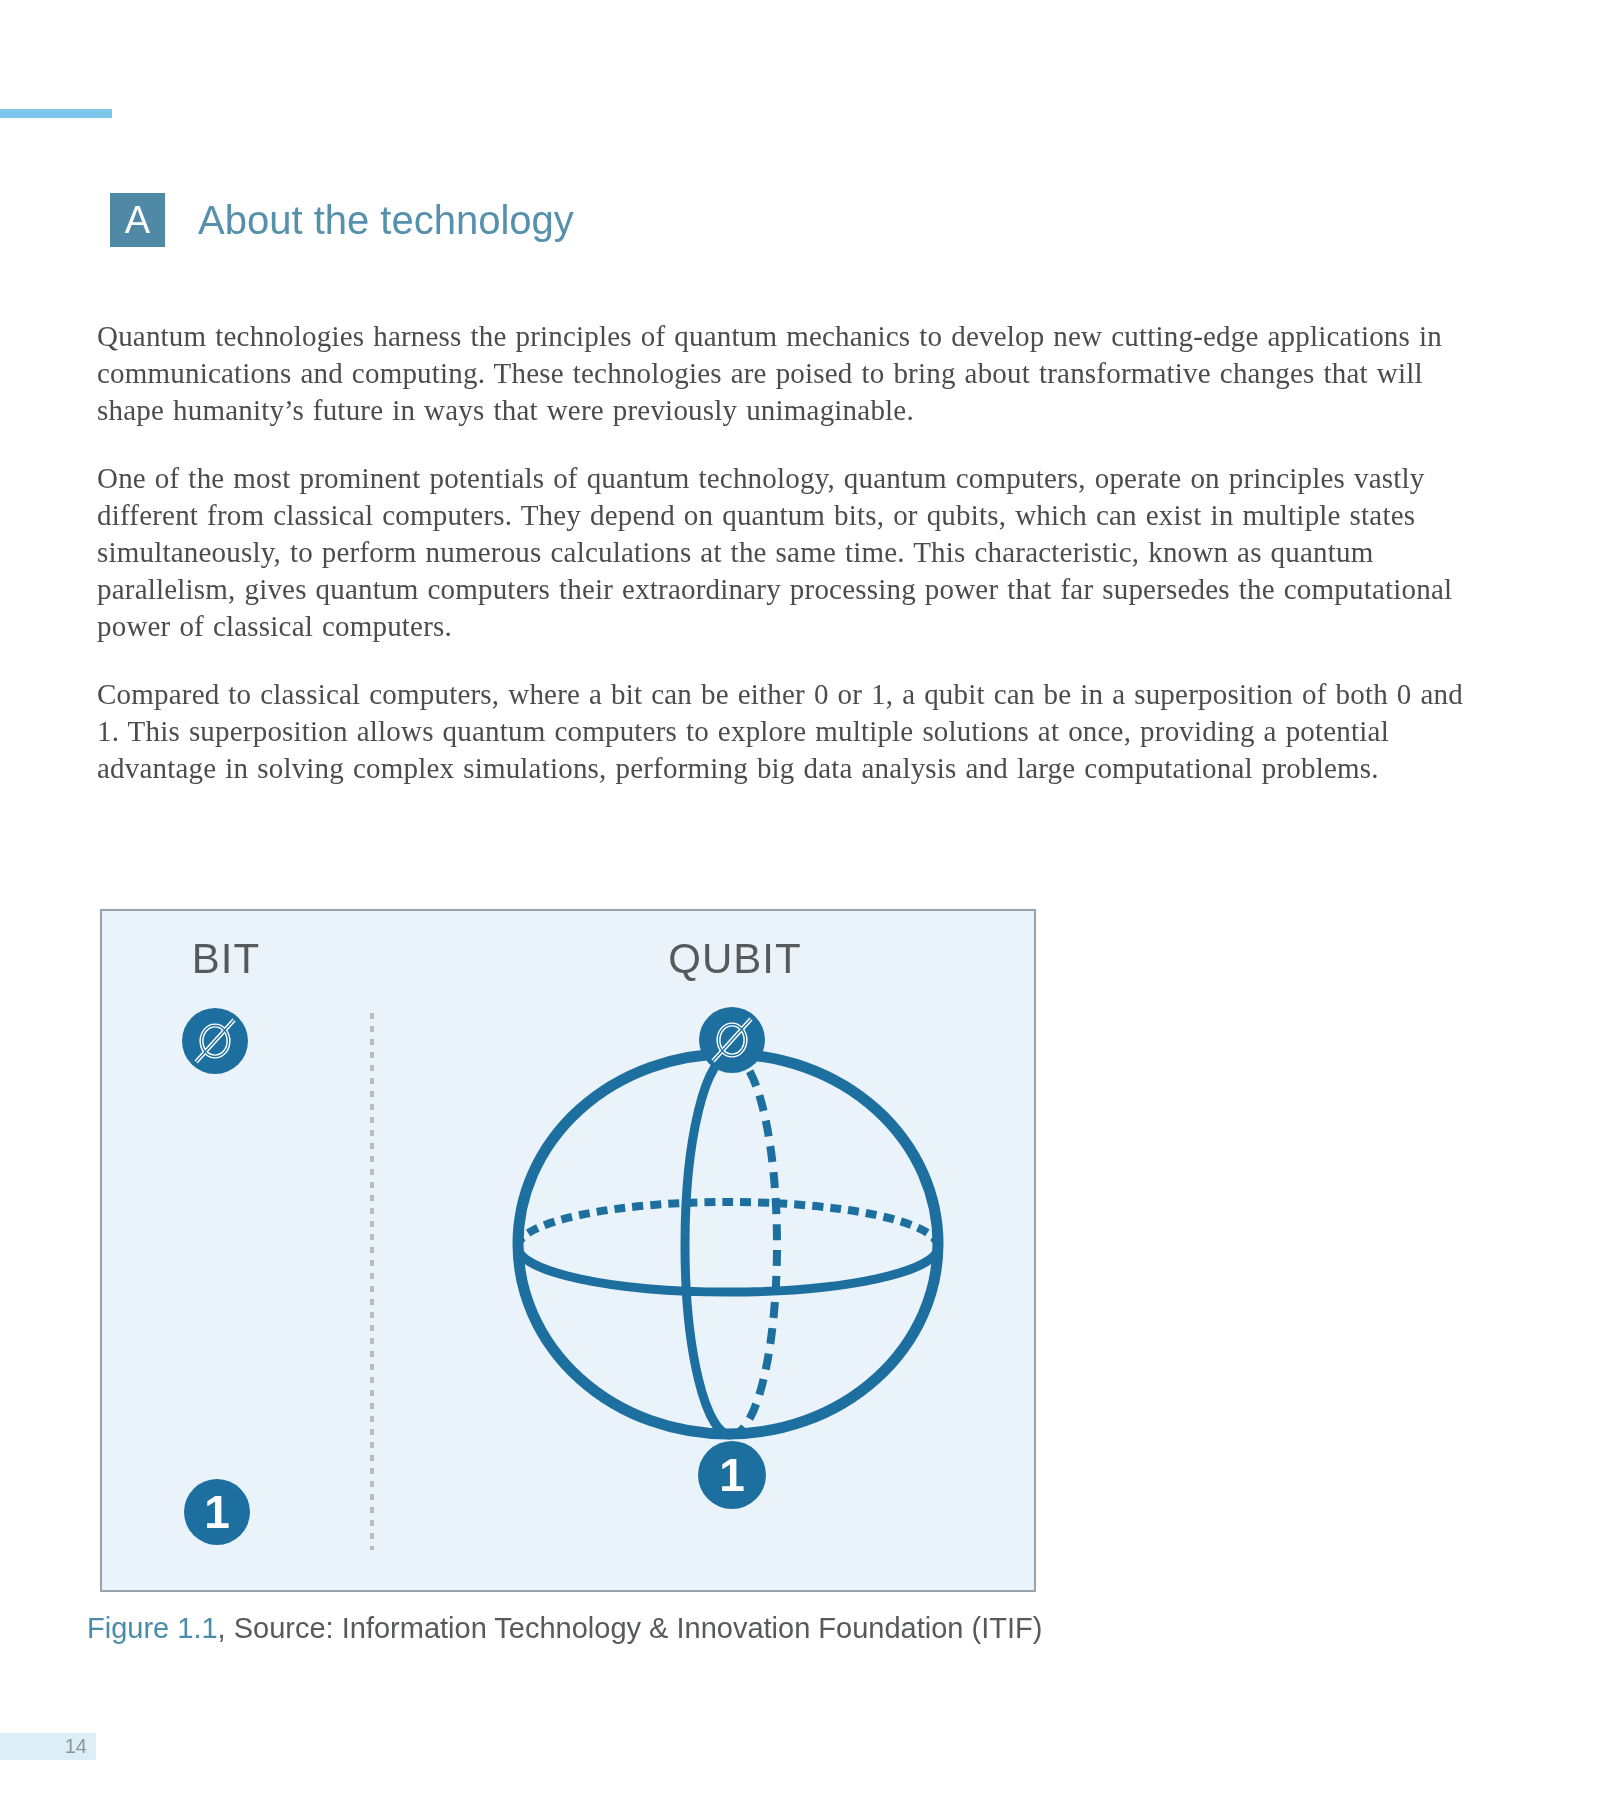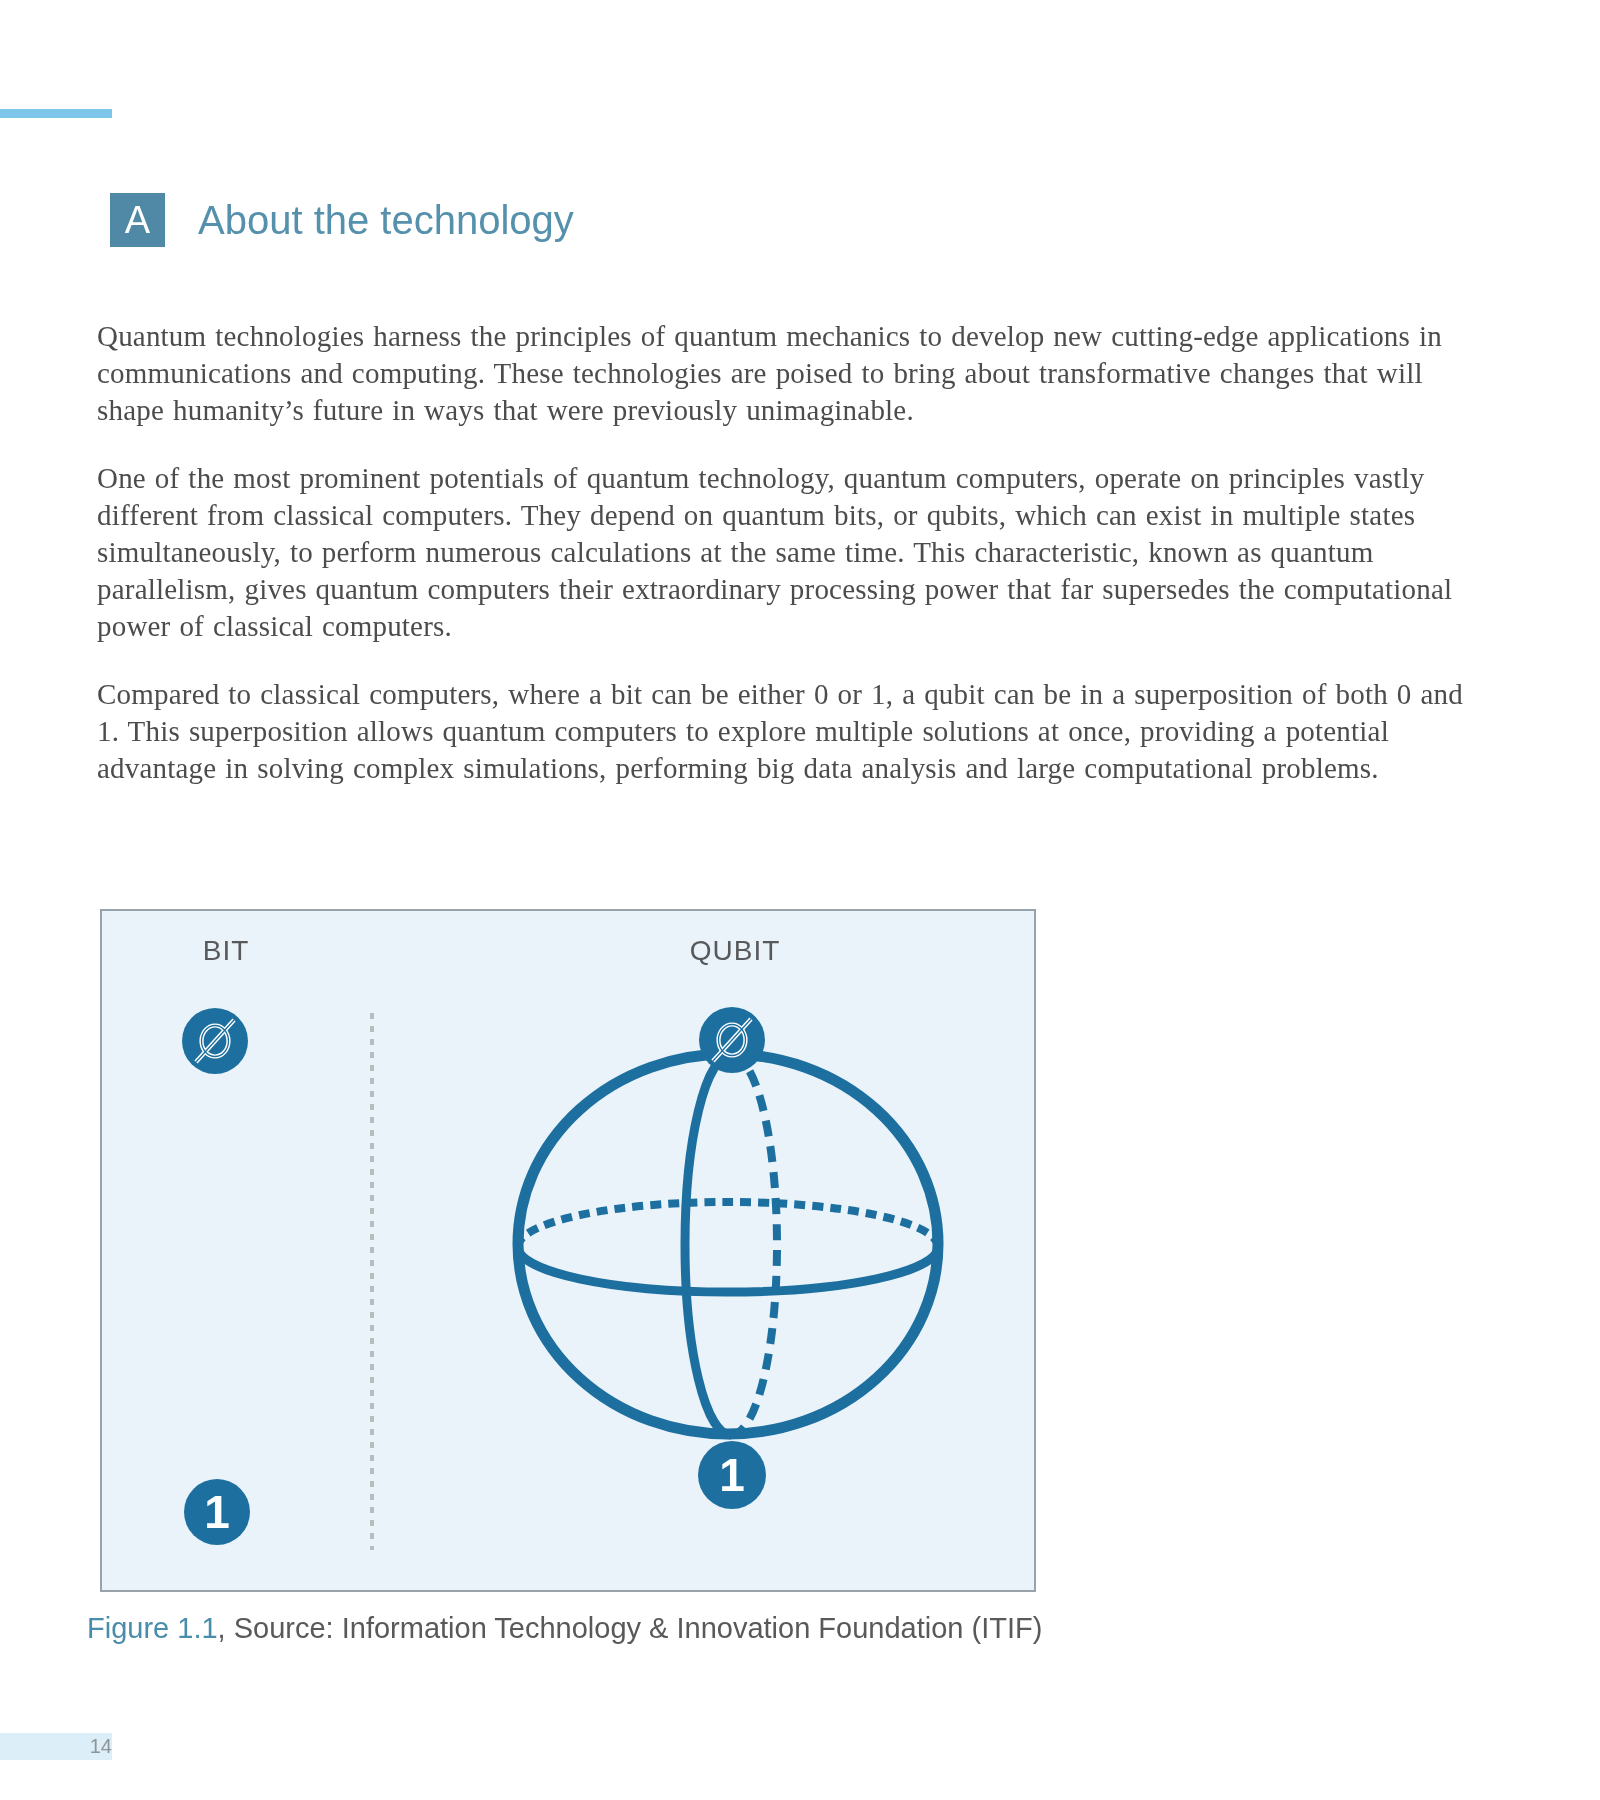--- a/index.html
+++ b/index.html
@@ -65,21 +65,21 @@
     left: 100px; top: 909px;
     width: 936px; height: 683px;
     box-sizing: border-box;
     background: var(--panel_bg, #eaf3fa);
     border: 2px solid var(--panel_border, #97a2ab);
   }
   .col-label {
     position: absolute;
     top: 24px;
     transform: translateX(-50%);
-    font-size: 28px;
+    font-size: 42px;
     color: var(--label_color, #58595b);
     letter-spacing: 1px;
     font-family: "Liberation Sans", sans-serif;
   }
   .bit-label   { left: 124px; }
   .qubit-label { left: 633px; }
   .figure-svg { position: absolute; left: -2px; top: -2px; }
 
   .divider-line   { stroke: var(--divider_color, #b7bcbe); stroke-width: 4; stroke-dasharray: 6 7; fill: none; }
   .sphere-line    { stroke: var(--figure_ink, #1d6f9f); fill: none; }
@@ -105,24 +105,25 @@
     font-size: 29px;
     color: var(--caption_text, #58595b);
     font-family: "Liberation Sans", sans-serif;
   }
   .fig-ref { color: var(--caption_link, #4a8cab); }
 
   
   .footer-bar {
     position: absolute;
     left: 0; top: 1733px;
-    width: 112px; height: 27px;
+    width: 96px; height: 27px;
     box-sizing: border-box;
     background: var(--footer_bg, #dceef7);
     display: flex; align-items: center; justify-content: flex-end;
+    padding-right: 9px;
     font-size: 20px;
     color: var(--footer_text, #8f9496);
   }
 </style>
 </head>
 <body>
 
 <div class="page">
 
   <div class="top-accent"></div>

